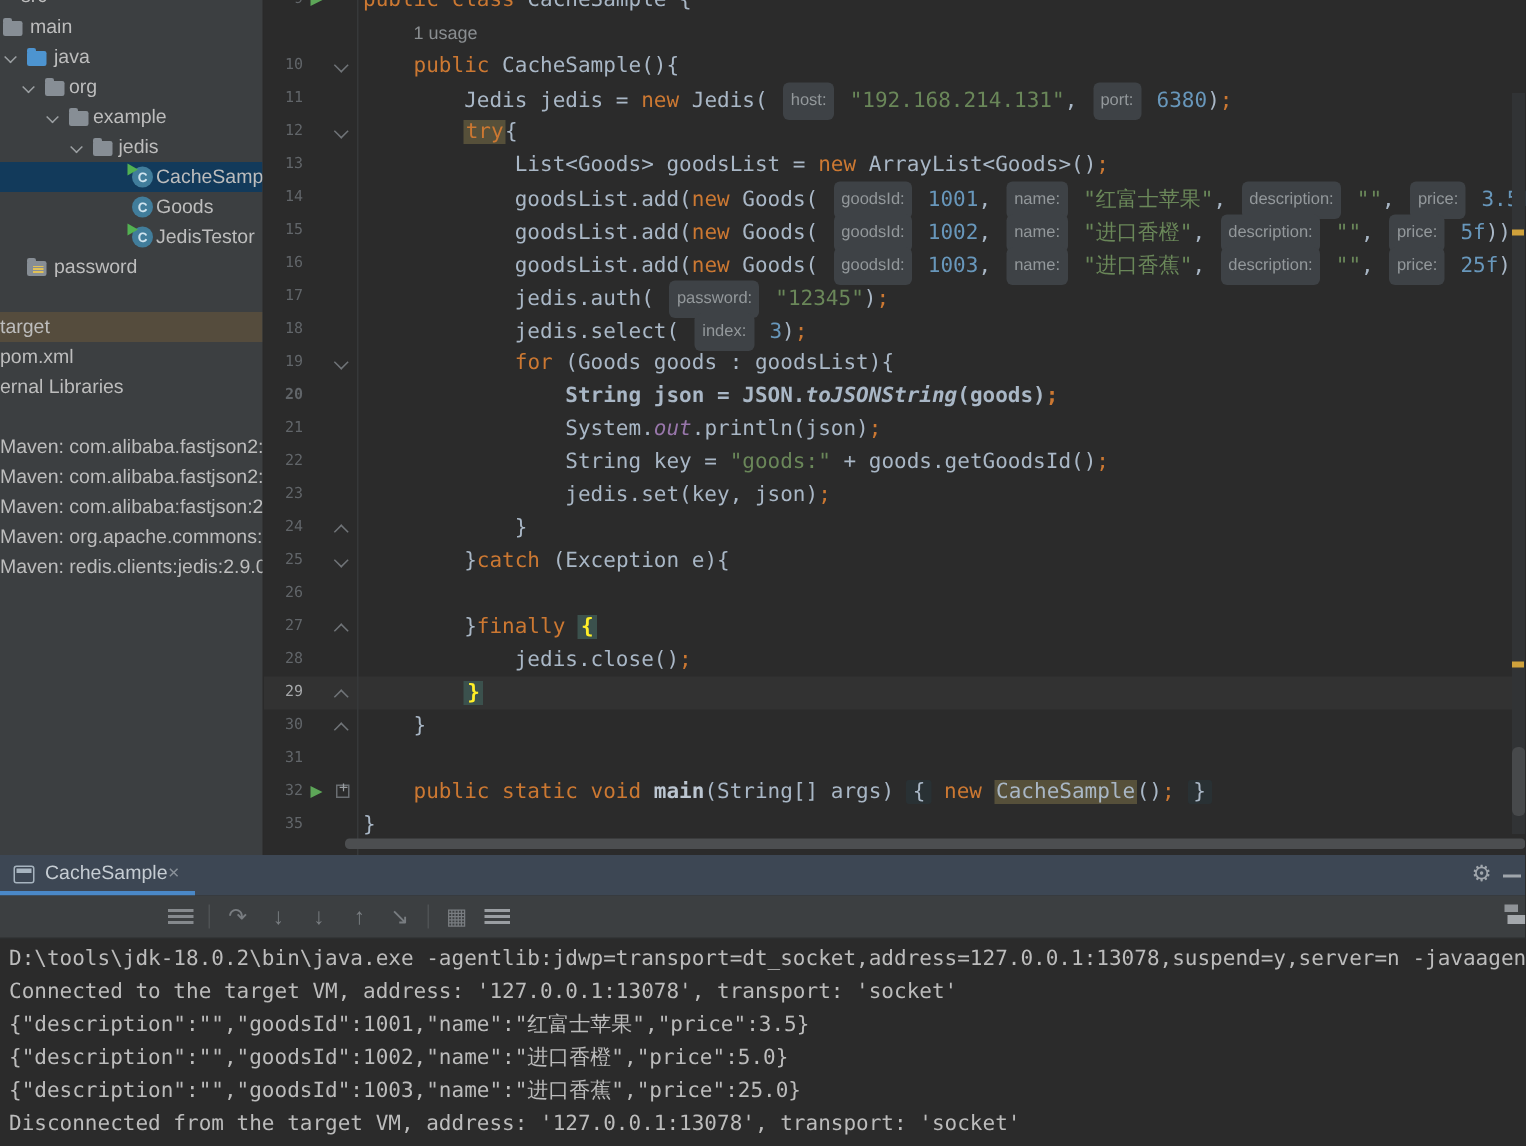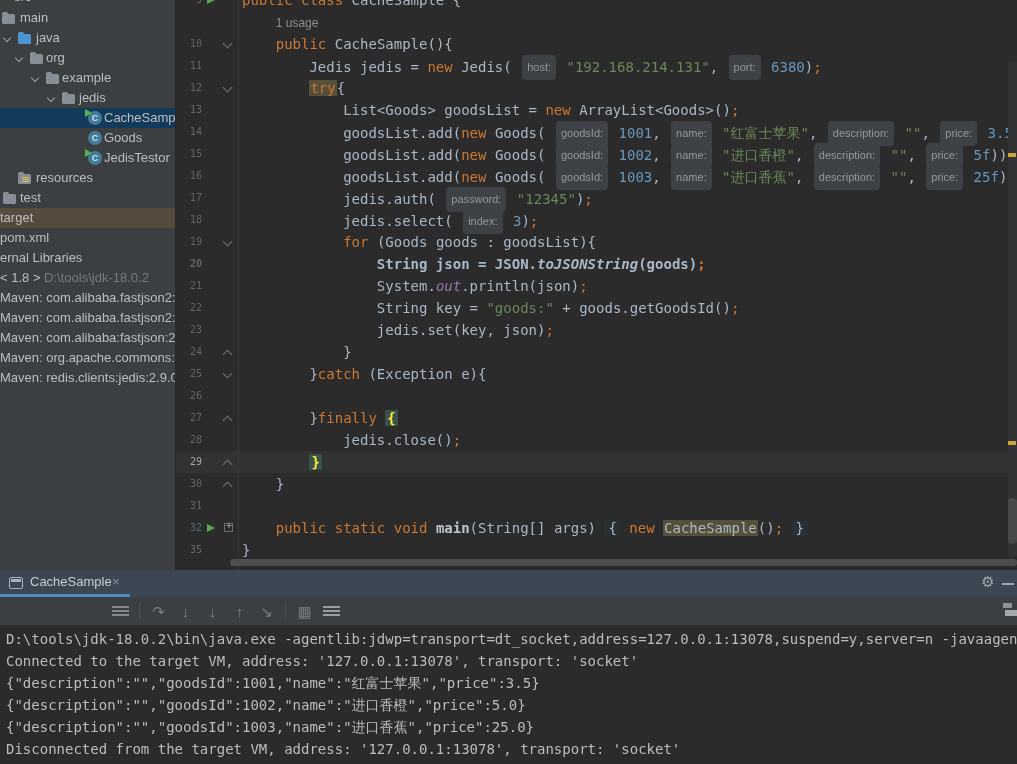--- a/index.html
+++ b/index.html
@@ -177,39 +177,30 @@
         <span class="ticn" style="left: 88px;">
           <span class="cls-circle">C</span>
           <span class="run-badge"></span>
         </span>
         <span class="tree-label" style="left: 104px;">JedisTestor</span>
       </div>
       <div class="tree-row" style="top: 168px;">
         <span class="ticn res" style="left: 18px;">
           <span class="fold-shape"></span>
         </span>
-        <span class="tree-label" style="left: 36px;">resources</span>
-      </div>
-      <div class="tree-row" style="top: 188px;">
-        <span class="ticn" style="left: 3px;">
-          <span class="fold-shape"></span>
-        </span>
-        <span class="tree-label" style="left: 20px;">test</span>
+        <span class="tree-label" style="left: 36px;">password</span>
       </div>
       <div class="tree-row sel-brown" style="top: 208px; text-align: center;">
         <span class="tree-label" style="left: 0px;">target</span>
       </div>
       <div class="tree-row" style="top: 248px;">
         <span class="tree-label" style="left: 0px;">ernal Libraries</span>
       </div>
       <div class="tree-row" style="top: 228px;">
         <span class="tree-label" style="left: 0px;">pom.xml</span>
-      </div>
-      <div class="tree-row" style="top: 268px;">
-        <span class="tree-label" style="left: 0px;">&lt; 1.8 &gt;<span class="tree-dim"> D:\tools\jdk-18.0.2</span></span>
       </div>
       <div class="tree-row" style="top: 288px;">
         <span class="tree-label" style="left: 0px;">Maven: com.alibaba.fastjson2:f</span>
       </div>
       <div class="tree-row" style="top: 308px;">
         <span class="tree-label" style="left: 0px;">Maven: com.alibaba.fastjson2:f</span>
       </div>
       <div class="tree-row" style="top: 328px;">
         <span class="tree-label" style="left: 0px;">Maven: com.alibaba:fastjson:2.</span>
       </div>

